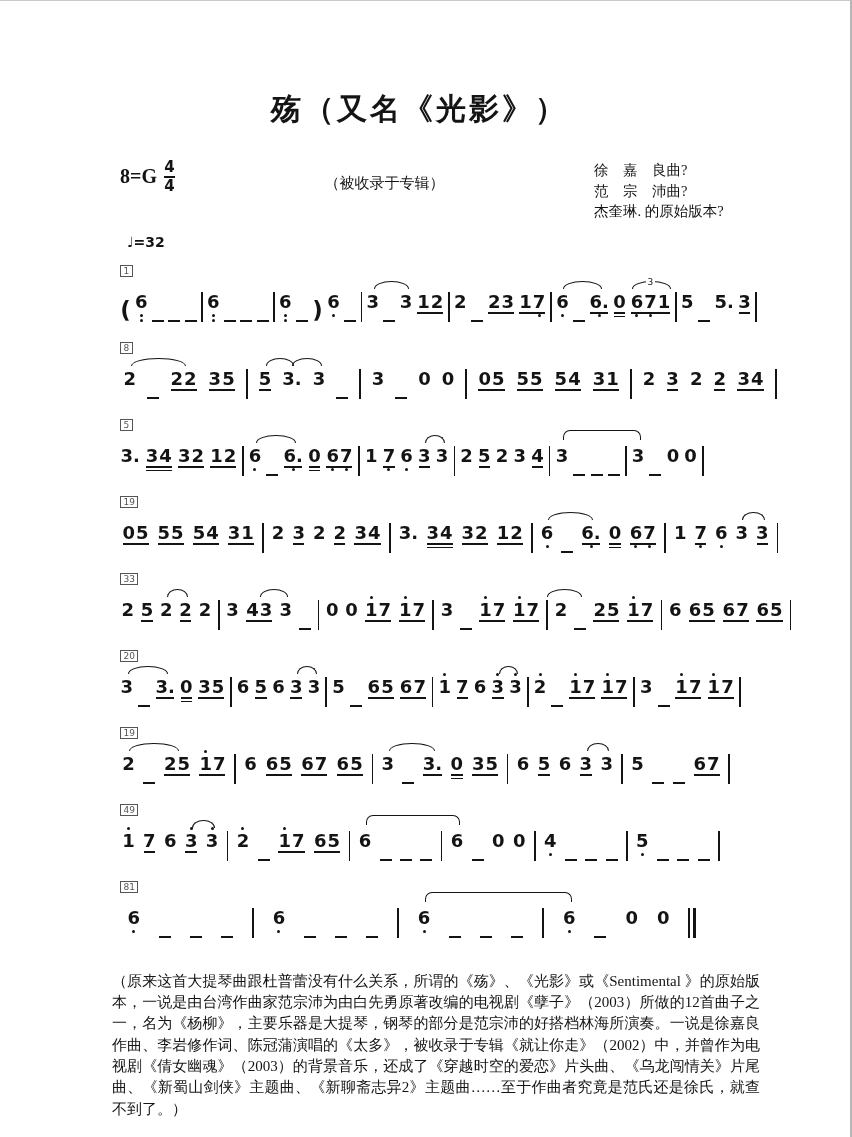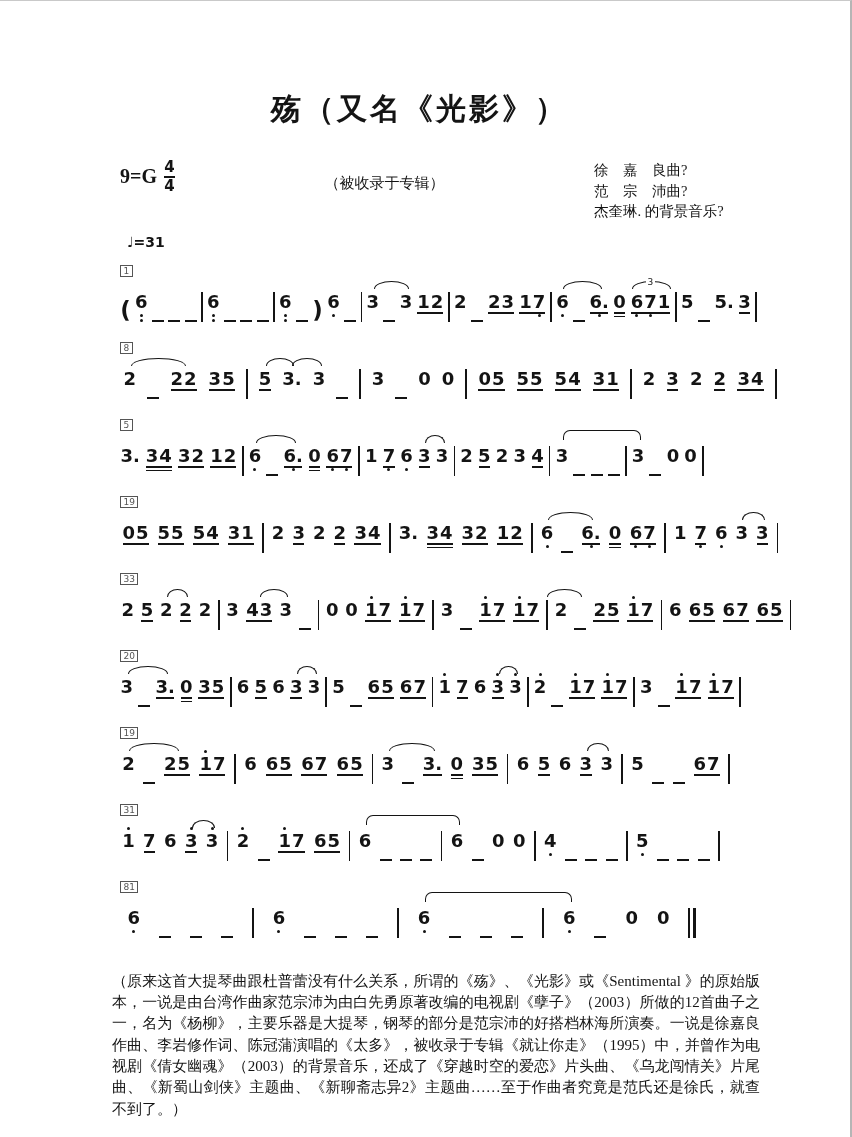--- a/index.html
+++ b/index.html
@@ -63,36 +63,36 @@
     text-align:justify;}
 </style>
 </head>
 <body>
 
 <div class="page">
   <div class="title">殇（又名《光影》）</div>
 
   <div class="hdr">
     <div class="keysig">
-      <span>9=G</span>
+      <span>8=G</span>
       <span class="timesig">
         <span>4</span>
         <span class="tline"></span>
         <span>4</span>
       </span>
     </div>
     <div class="subtitle">（被收录于专辑）</div>
     <div class="composers">
       <div>徐　嘉　良曲?</div>
       <div>范　宗　沛曲?</div>
-      <div>杰奎琳. 的背景音乐?</div>
+      <div>杰奎琳. 的原始版本?</div>
     </div>
   </div>
 
-  <div class="tempo">♩=31</div>
+  <div class="tempo">♩=32</div>
 
   <div class="score">
       <div class="line">
         <span class="mnum">1</span>
         <div class="notes">
           <span class="paren tok">(</span>
           <span class="note tok">
             <span class="da"></span>
             <span class="dg">6</span>
             <span class="db">
@@ -1421,21 +1421,21 @@
             </span>
             <i class="ul" style="top: 28.5px;"></i>
           </span>
           <span class="bar tok"></span>
           <div class="slur" style="left: 10.5px; width: 48px; top: -3px;"></div>
           <div class="slur" style="left: 270.5px; width: 44px; top: -3px;"></div>
           <div class="slur" style="left: 468.5px; width: 20px; top: -3px;"></div>
         </div>
       </div>
       <div class="line">
-        <span class="mnum">31</span>
+        <span class="mnum">49</span>
         <div class="notes">
           <span class="note tok">
             <span class="da">
               <i class="dot"></i>
             </span>
             <span class="dg">1</span>
             <span class="db"></span>
           </span>
           <span class="note tok">
             <span class="da"></span>
@@ -1609,15 +1609,15 @@
           </span>
           <span class="endbar tok">
             <i></i>
             <i class="thick"></i>
           </span>
           <div class="slur flat" style="left: 306.5px; width: 145px; top: -8px;"></div>
         </div>
       </div>
     </div>
 
-  <div class="footnote">（原来这首大提琴曲跟杜普蕾没有什么关系，所谓的《殇》、《光影》或《Sentimental 》的原始版本，一说是由台湾作曲家范宗沛为由白先勇原著改编的电视剧《孽子》（2003）所做的12首曲子之一，名为《杨柳》，主要乐器是大提琴，钢琴的部分是范宗沛的好搭档林海所演奏。一说是徐嘉良作曲、李岩修作词、陈冠蒲演唱的《太多》，被收录于专辑《就让你走》（1995）中，并曾作为电视剧《倩女幽魂》（2003）的背景音乐，还成了《穿越时空的爱恋》片头曲、《乌龙闯情关》片尾曲、《新蜀山剑侠》主题曲、《新聊斋志异2》主题曲……至于作曲者究竟是范氏还是徐氏，就查不到了。）</div>
+  <div class="footnote">（原来这首大提琴曲跟杜普蕾没有什么关系，所谓的《殇》、《光影》或《Sentimental 》的原始版本，一说是由台湾作曲家范宗沛为由白先勇原著改编的电视剧《孽子》（2003）所做的12首曲子之一，名为《杨柳》，主要乐器是大提琴，钢琴的部分是范宗沛的好搭档林海所演奏。一说是徐嘉良作曲、李岩修作词、陈冠蒲演唱的《太多》，被收录于专辑《就让你走》（2002）中，并曾作为电视剧《倩女幽魂》（2003）的背景音乐，还成了《穿越时空的爱恋》片头曲、《乌龙闯情关》片尾曲、《新蜀山剑侠》主题曲、《新聊斋志异2》主题曲……至于作曲者究竟是范氏还是徐氏，就查不到了。）</div>
 
 </div>
 
 </body></html>

